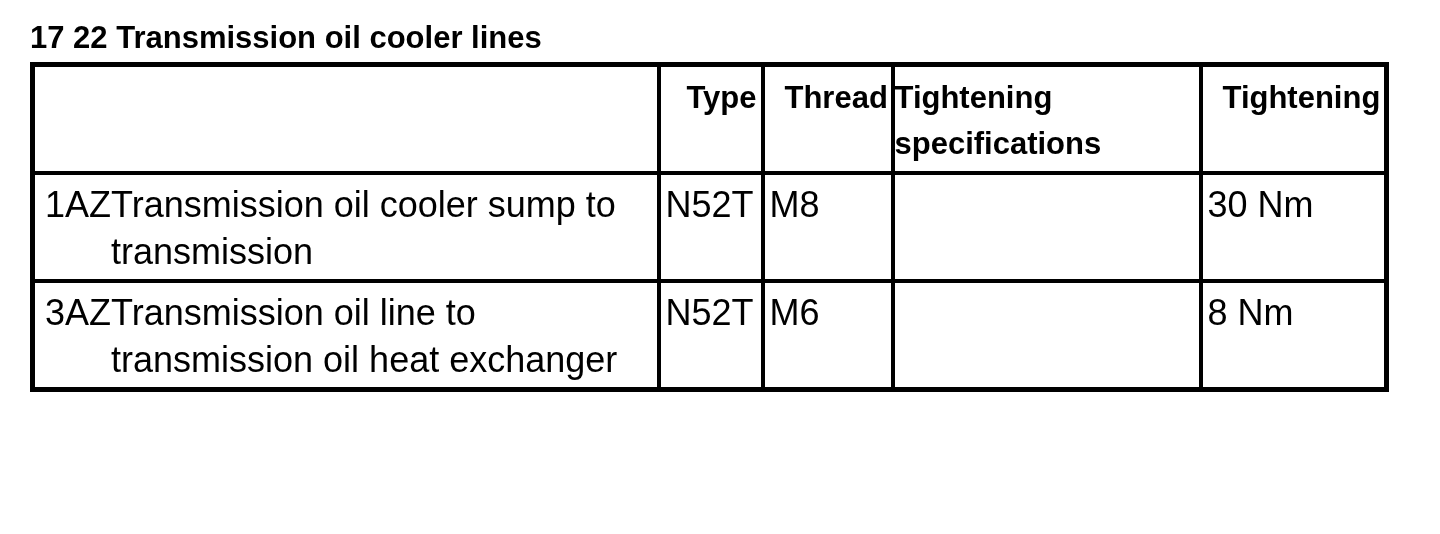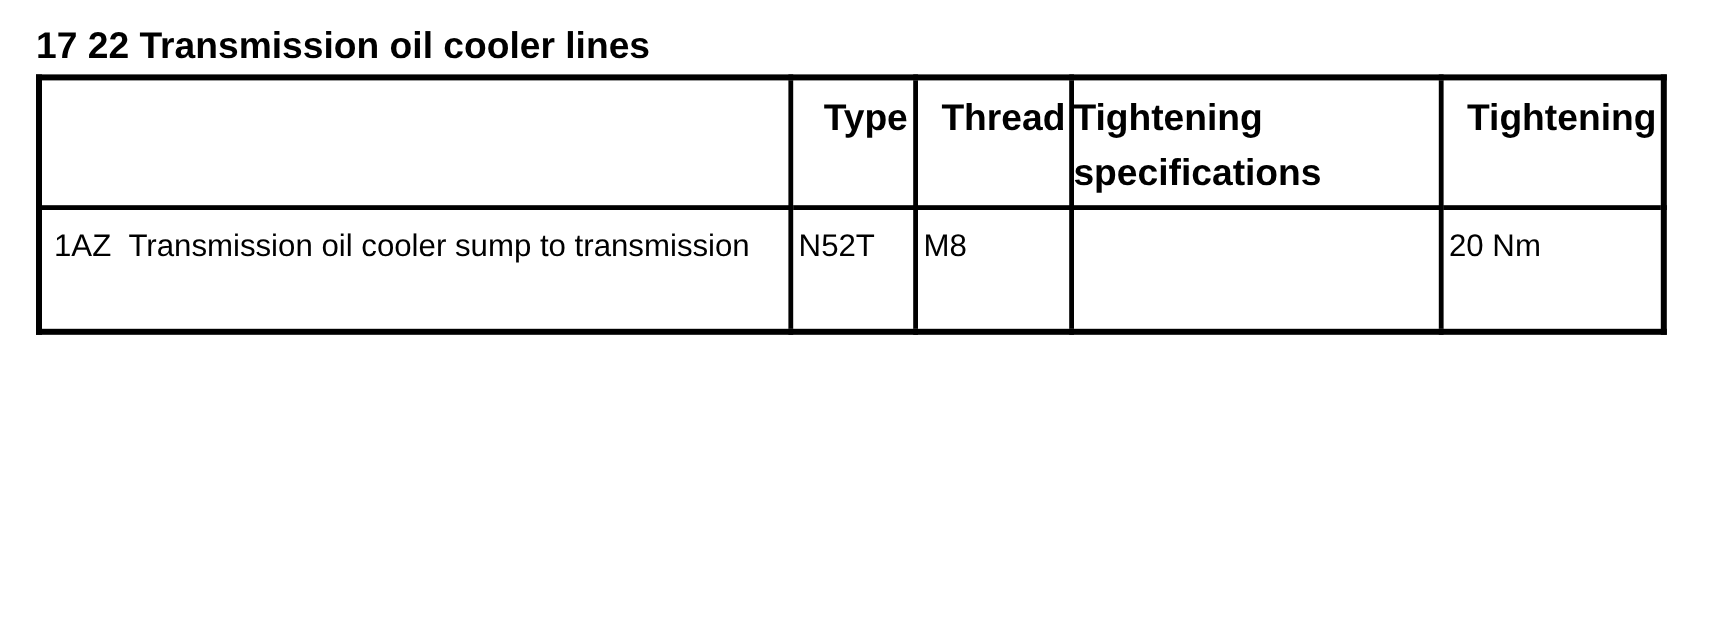--- a/index.html
+++ b/index.html
@@ -39,21 +39,21 @@
     line-height: 46px;
     overflow: hidden;
   }
   .spec-table th {
     font-weight: bold;
     padding-top: 8px;
     padding-bottom: 4px;
   }
   .spec-table td {
     font-weight: normal;
-    font-size: 26px;
+    font-size: 36px;
     line-height: 47px;
     padding-top: 6px;
     padding-bottom: 4px;
   }
   tr.header-row   { height: 100px; }
   tr.data-row     { height: 103px; }
   tr.data-row-last{ height: 107px; }
 
   th.col-item        { }
   th.col-type, th.col-thread, th.col-dimension {
@@ -106,18 +106,30 @@
         <tr class="data-row">
           <td class="item-cell">
             <div class="item-flex">
               <span class="ref-code">1AZ</span>
               <span class="item-description">Transmission oil cooler sump to transmission</span>
             </div>
           </td>
           <td class="type-cell">N52T</td>
           <td class="thread-cell">M8</td>
           <td class="tightening-cell"></td>
-          <td class="dimension-cell">20 Nm</td>
+          <td class="dimension-cell">30 Nm</td>
+        </tr>
+        <tr class="data-row-last">
+          <td class="item-cell">
+            <div class="item-flex">
+              <span class="ref-code">3AZ</span>
+              <span class="item-description">Transmission oil line to transmission oil heat exchanger</span>
+            </div>
+          </td>
+          <td class="type-cell">N52T</td>
+          <td class="thread-cell">M6</td>
+          <td class="tightening-cell"></td>
+          <td class="dimension-cell">8 Nm</td>
         </tr>
       </tbody>
   </table>
 
 </div>
 
 </body></html>

